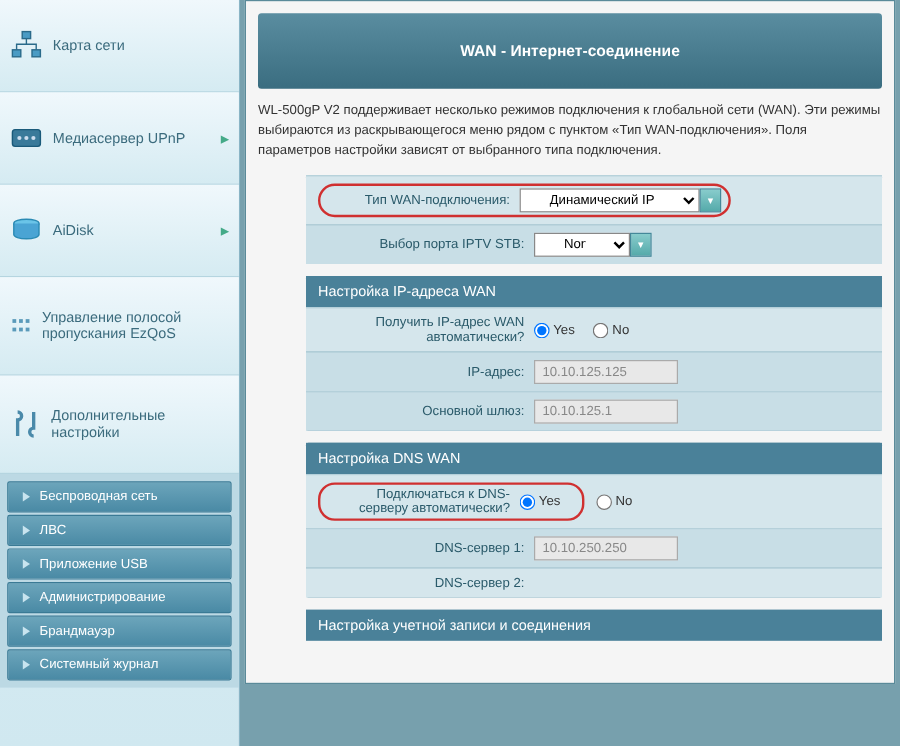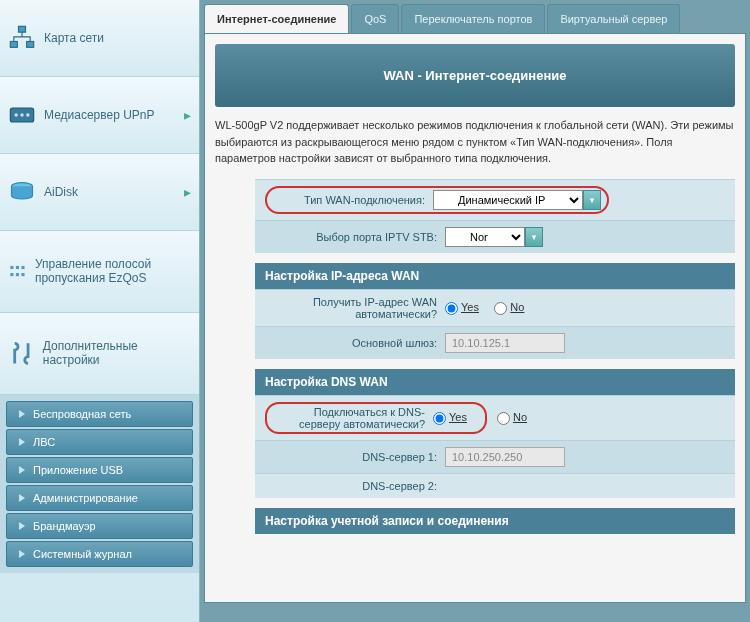--- a/index.html
+++ b/index.html
@@ -27,35 +27,35 @@
   .tab { padding: 8px 12px; background: #6899a8; color: #e6f2f6; font-size: 11px; border: 1px solid #5a8a99; border-bottom: none; margin-right: 2px; cursor: pointer; border-radius: 3px 3px 0 0; }
   .tab.active { background: #f5f5f5; color: #333; font-weight: bold; }
   
   .content { background: #f5f5f5; border: 1px solid #5a8a99; margin: 0 4px 4px 4px; padding: 10px; height: 570px; overflow: auto; }
   
   .banner { background: linear-gradient(#5a8da0, #3a6d80); color: #fff; text-align: center; padding: 24px; font-weight: bold; font-size: 13px; border-radius: 3px; margin-bottom: 10px; }
   
   .desc { color: #333; font-size: 11px; line-height: 1.5; margin-bottom: 12px; }
   
   .form-section { background: #4a8199; border-radius: 2px; margin-bottom: 10px; margin-left: 40px; }
-  .section-header { color: #fff; padding: 6px 10px; font-size: 12px; background: #4a8199; font-weight: bold; }
+  .section-header { color: #fff; padding: 6px 10px; font-size: 12px; background: #4a8199; }
   .form-row { display: flex; align-items: center; background: #d5e6ec; border-top: 1px solid #b5d0da; padding: 6px 10px; }
   .form-row.alt { background: #c8dee6; }
   .form-label { width: 180px; text-align: right; color: #2a5a6a; font-size: 11px; padding-right: 8px; }
   .form-control { flex: 1; }
   
   .highlighted { border: 2px solid #d03030; border-radius: 14px; padding: 2px 6px; display: inline-flex; align-items: center; }
   
   select.styled { background: #fff; border: 1px solid #888; padding: 2px 20px; font-size: 11px; height: 20px; }
   .select-wrap { display: inline-flex; align-items: center; }
   .select-btn { width: 18px; height: 20px; background: linear-gradient(#8cc, #5aa); border: 1px solid #489; display: flex; align-items: center; justify-content: center; color: #fff; font-size: 9px; }
   
   input[type="text"] { background: #e8e8e8; border: 1px solid #aaa; padding: 3px 6px; font-size: 11px; color: #888; width: 120px; }
   input[type="radio"] { margin-right: 3px; vertical-align: middle; }
-  .radio-group label { margin-right: 12px; font-size: 11px; color: #333; text-decoration: underline; }
+  .radio-group label { margin-right: 12px; font-size: 11px; color: #333; }
 </style>
 </head>
 <body>
 
 <div class="container">
 
   <div class="sidebar">
     <div class="sidebar-main-item">
       <span class="icon-box">
         <svg viewBox="0 0 24 24">
@@ -133,26 +133,20 @@
         <span class="label">Брандмауэр</span>
       </div>
       <div class="sidebar-sub-item">
         <span class="triangle"></span>
         <span class="label">Системный журнал</span>
       </div>
     </div>
   </div>
 
   <div class="main">
-    <div class="tabs">
-      <div class="tab active">Интернет-соединение</div>
-      <div class="tab">QoS</div>
-      <div class="tab">Переключатель портов</div>
-      <div class="tab">Виртуальный сервер</div>
-    </div>
     <div class="content">
       <div class="banner">WAN - Интернет-соединение</div>
       <p class="desc">WL-500gP V2 поддерживает несколько режимов подключения к глобальной сети (WAN). Эти режимы выбираются из раскрывающегося меню рядом с пунктом «Тип WAN-подключения». Поля параметров настройки зависят от выбранного типа подключения.</p>
 
       <div class="form-section">
         <div class="form-row">
           <span class="highlighted">
             <span class="form-label" style="width:160px">Тип WAN-подключения:</span>
             <span class="form-control">
               <span class="select-wrap">
@@ -176,20 +170,24 @@
       <div class="form-section">
         <div class="section-header">Настройка IP-адреса WAN</div>
         <div class="form-row">
           <span class="form-label">Получить IP-адрес WAN автоматически?</span>
           <span class="form-control radio-group">
             <label><input type="radio" name="autoip" checked="" style=""><span>Yes</span></label>
             <label><input type="radio" name="autoip" style=""><span>No</span></label>
           </span>
         </div>
         <div class="form-row alt">
+          <span class="form-label">IP-адрес:</span>
+          <span class="form-control"><input type="text" disabled="" value="10.10.125.125" style=""></span>
+        </div>
+        <div class="form-row alt">
           <span class="form-label">Основной шлюз:</span>
           <span class="form-control"><input type="text" disabled="" value="10.10.125.1" style=""></span>
         </div>
       </div>
 
       <div class="form-section">
         <div class="section-header">Настройка DNS WAN</div>
         <div class="form-row">
           <span class="highlighted">
             <span class="form-label" style="width:160px">Подключаться к DNS-серверу автоматически?</span>

